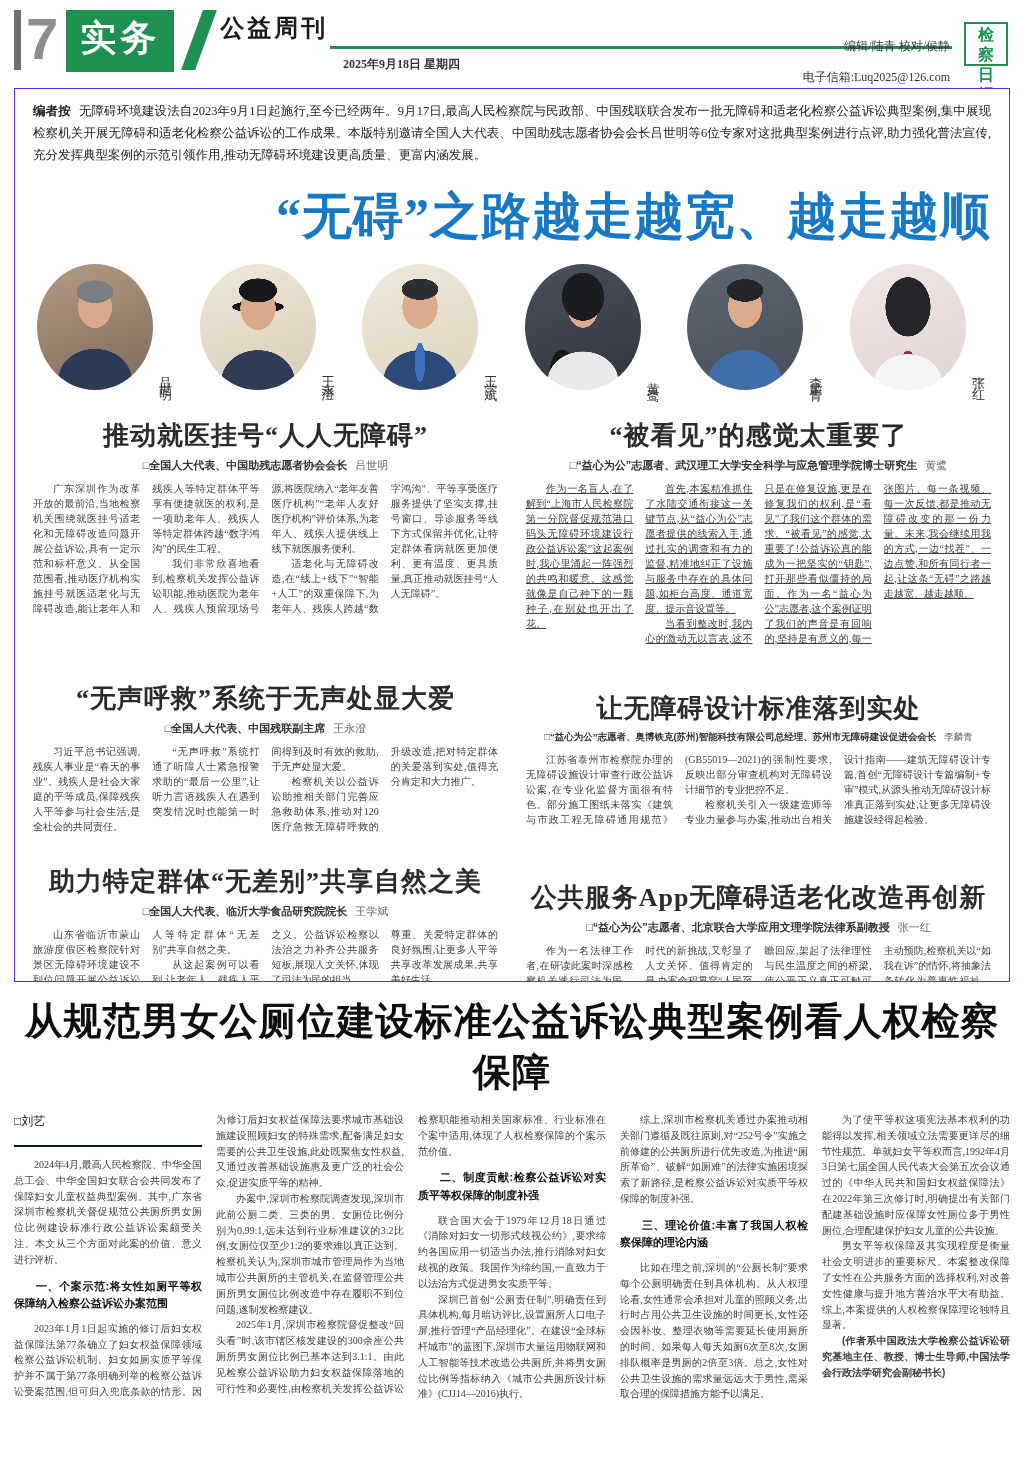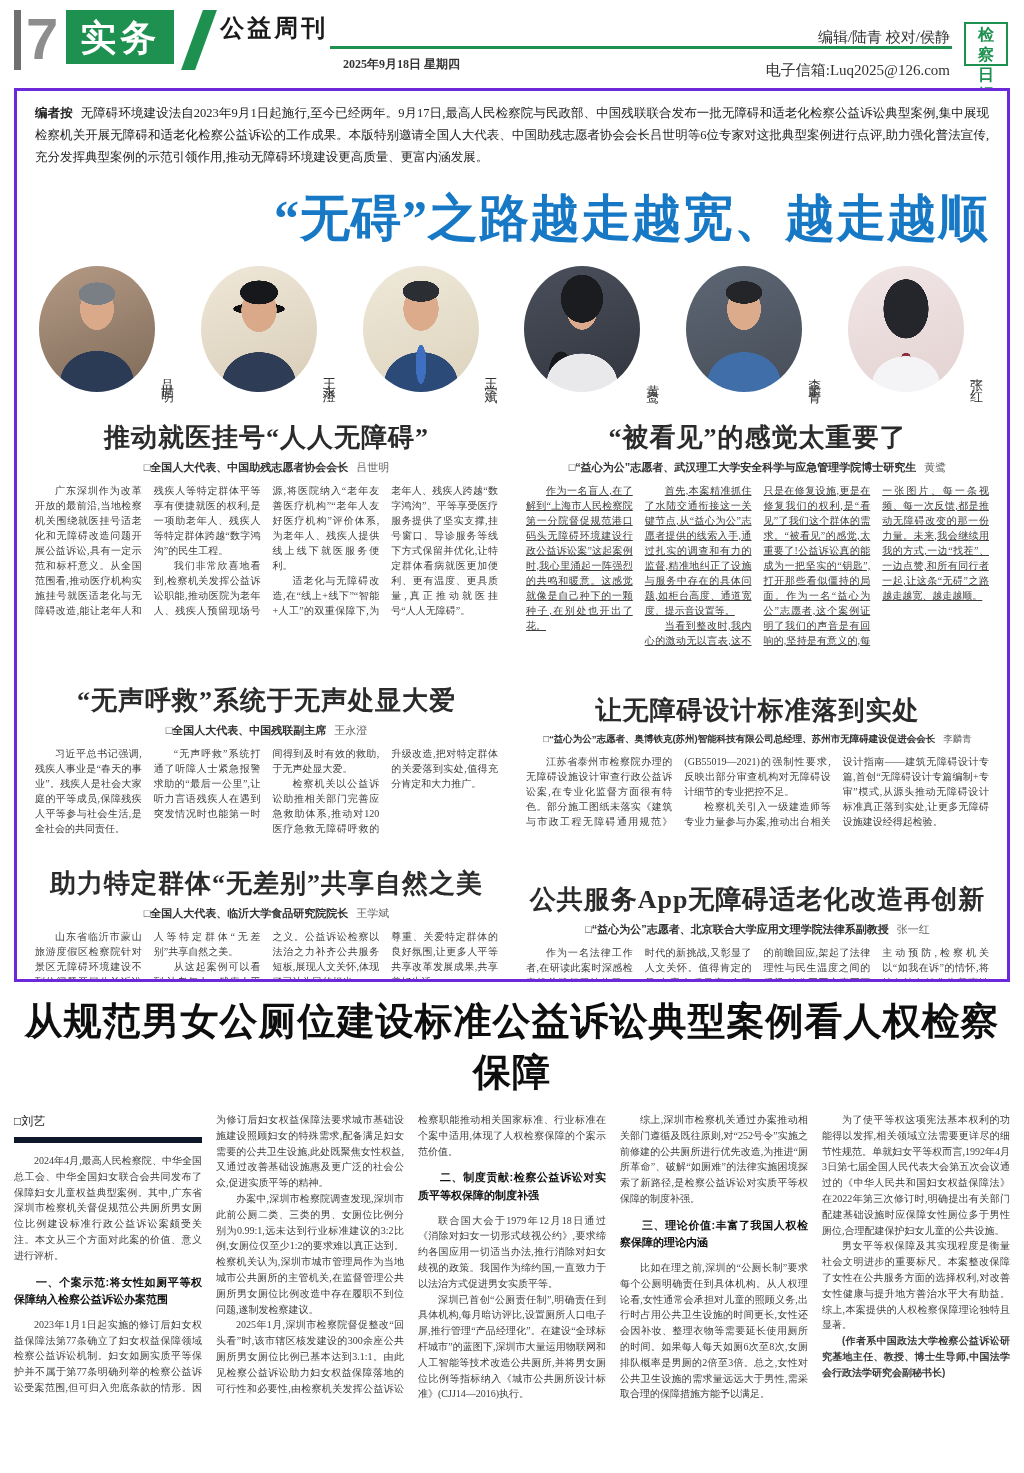--- a/index.html
+++ b/index.html
@@ -4,32 +4,32 @@
 <style>
   * { margin:0; padding:0; box-sizing:border-box; }
   html,body { width:1024px; background:#ffffff; font-family:"Liberation Serif","DejaVu Serif",serif; color:#222; }
   body { position:relative; height:1473px; overflow:hidden; }
 
   
   .header { position:relative; height:82px; padding:10px 14px 0 14px; }
   .hdr-left { display:flex; align-items:flex-start; }
   .hdr-bar { width:7px; height:60px; background:#6f6f6f; margin-right:5px; }
   .hdr-num { font-family:"Liberation Sans",sans-serif; font-size:58px; font-weight:bold; color:#8d8d8d; line-height:58px; margin-right:8px; }
-  .hdr-section { background:#1e9150; color:#fff; font-family:"Liberation Sans",sans-serif; font-weight:bold; font-size:36px; line-height:1; padding:10px 14px 8px; letter-spacing:4px; }
+  .hdr-section { background:#1e9150; color:#fff; font-family:"Liberation Sans",sans-serif; font-weight:bold; font-size:36px; line-height:1; padding:10px 14px 16px; letter-spacing:4px; }
   .hdr-slash { width:14px; height:60px; background:#1e9150; transform:skewX(-20deg); margin:0 14px 0 18px; }
   .hdr-mid { position:relative; padding-top:2px; }
   .hdr-pub { font-family:"Liberation Sans",sans-serif; font-size:24px; font-weight:bold; color:#1a1a1a; letter-spacing:3px; }
   .hdr-line { position:absolute; left:330px; right:72px; top:46px; height:3px; background:#1e9150; }
   .hdr-date { position:absolute; left:343px; top:56px; font-size:12px; font-weight:bold; color:#333; }
-  .hdr-right { position:absolute; right:74px; top:28px; text-align:right; font-size:15px; color:#333; }
+  .hdr-right { position:absolute; right:74px; top:38px; text-align:right; font-size:12px; color:#333; }
   .hdr-right div:first-child { margin-bottom:14px; }
   .seal { position:absolute; right:16px; top:22px; width:44px; height:44px; border:2px solid #1e9150; color:#1e9150; font-weight:bold; font-size:16px; line-height:20px; text-align:center; word-break:break-all; padding:1px 6px; font-family:"Liberation Serif",serif; }
 
   
-  .feature-box { position:absolute; left:14px; right:14px; top:88px; height:894px; border:3px solid #6d28d9; padding:12px 18px 10px; overflow:hidden; background:#fff; }
+  .feature-box { position:absolute; left:14px; right:14px; top:88px; height:894px; border:1px solid #6d28d9; padding:12px 18px 10px; overflow:hidden; background:#fff; }
   .ed-note { font-size:12.5px; line-height:1.75; text-align:justify; color:#222; }
   .ed-note b { font-family:"Liberation Sans",sans-serif; margin-right:8px; }
   .main-headline { text-align:right; font-size:50px; font-weight:bold; color:#1779c5; letter-spacing:1px; margin:16px 0 14px; font-family:"Liberation Serif",serif; }
 
   .people-row { display:flex; justify-content:space-between; padding:0 4px; margin-bottom:12px; }
   .person { display:flex; align-items:flex-end; }
   .oval { width:116px; height:126px; border-radius:50%; position:relative; overflow:hidden; }
   .p1 .oval { background:radial-gradient(ellipse 26px 16px at 50% 22%, #7a7f85 70%, transparent 71%),radial-gradient(ellipse 24px 30px at 50% 34%, #d9a98a 70%, transparent 71%),radial-gradient(ellipse 52px 44px at 50% 92%, #2b3b55 70%, transparent 71%),linear-gradient(160deg,#b49a85,#7d6a58); }
   .p2 .oval { background:radial-gradient(ellipse 27px 17px at 50% 21%, #17181c 70%, transparent 71%),radial-gradient(ellipse 25px 31px at 50% 35%, #d9a98a 70%, transparent 71%),radial-gradient(ellipse 34px 8px at 50% 34%, #101114 75%, transparent 76%),radial-gradient(ellipse 52px 44px at 50% 93%, #2f3c55 70%, transparent 71%),linear-gradient(160deg,#efe7d8,#d8cdb8); }
   .p3 .oval { background:radial-gradient(ellipse 26px 15px at 50% 20%, #2b2e33 70%, transparent 71%),radial-gradient(ellipse 25px 31px at 50% 34%, #dcab8c 70%, transparent 71%),radial-gradient(ellipse 7px 26px at 50% 78%, #3f6fc0 75%, transparent 76%),radial-gradient(ellipse 52px 44px at 50% 93%, #2c4a78 70%, transparent 71%),linear-gradient(160deg,#efe9da,#ddd3bd); }
@@ -50,21 +50,21 @@
   .a4 .art-body { column-count:3; height:112px; }
   .a5 .art-body { column-count:4; height:150px; }
   .a6 .art-body { column-count:4; height:144px; }
   .a4 .art-byline { font-size:9.5px; }
 
   
   .bottom { position:absolute; left:14px; right:14px; top:996px; }
   .bottom-title { text-align:center; font-family:"Liberation Sans",sans-serif; font-size:38px; font-weight:bold; color:#0e0e0e; letter-spacing:1px; margin-bottom:14px; }
   .bottom-body { column-count:5; column-gap:14px; font-size:10px; line-height:1.58; text-align:justify; color:#3d3d3d; height:392px; overflow:hidden; }
   .bottom-body p { text-indent:2em; }
-  .author-line { font-size:12px; color:#222; border-bottom:6px solid #0f172a; padding-bottom:6px; margin-bottom:10px; }
+  .author-line { font-size:12px; color:#222; border-bottom:2px solid #0f172a; padding-bottom:14px; margin-bottom:10px; }
   .sec-head { font-family:"Liberation Sans",sans-serif; font-weight:bold; font-size:11px; color:#111; margin:10px 0 8px; text-indent:0; line-height:1.6; }
   .bio { font-family:Liberation Sans, sans-serif; font-weight:bold; }
 </style>
 </head>
 <body>
 
 <div class="header">
   <div class="hdr-left">
     <div class="hdr-bar"></div>
     <div class="hdr-num">7</div>

